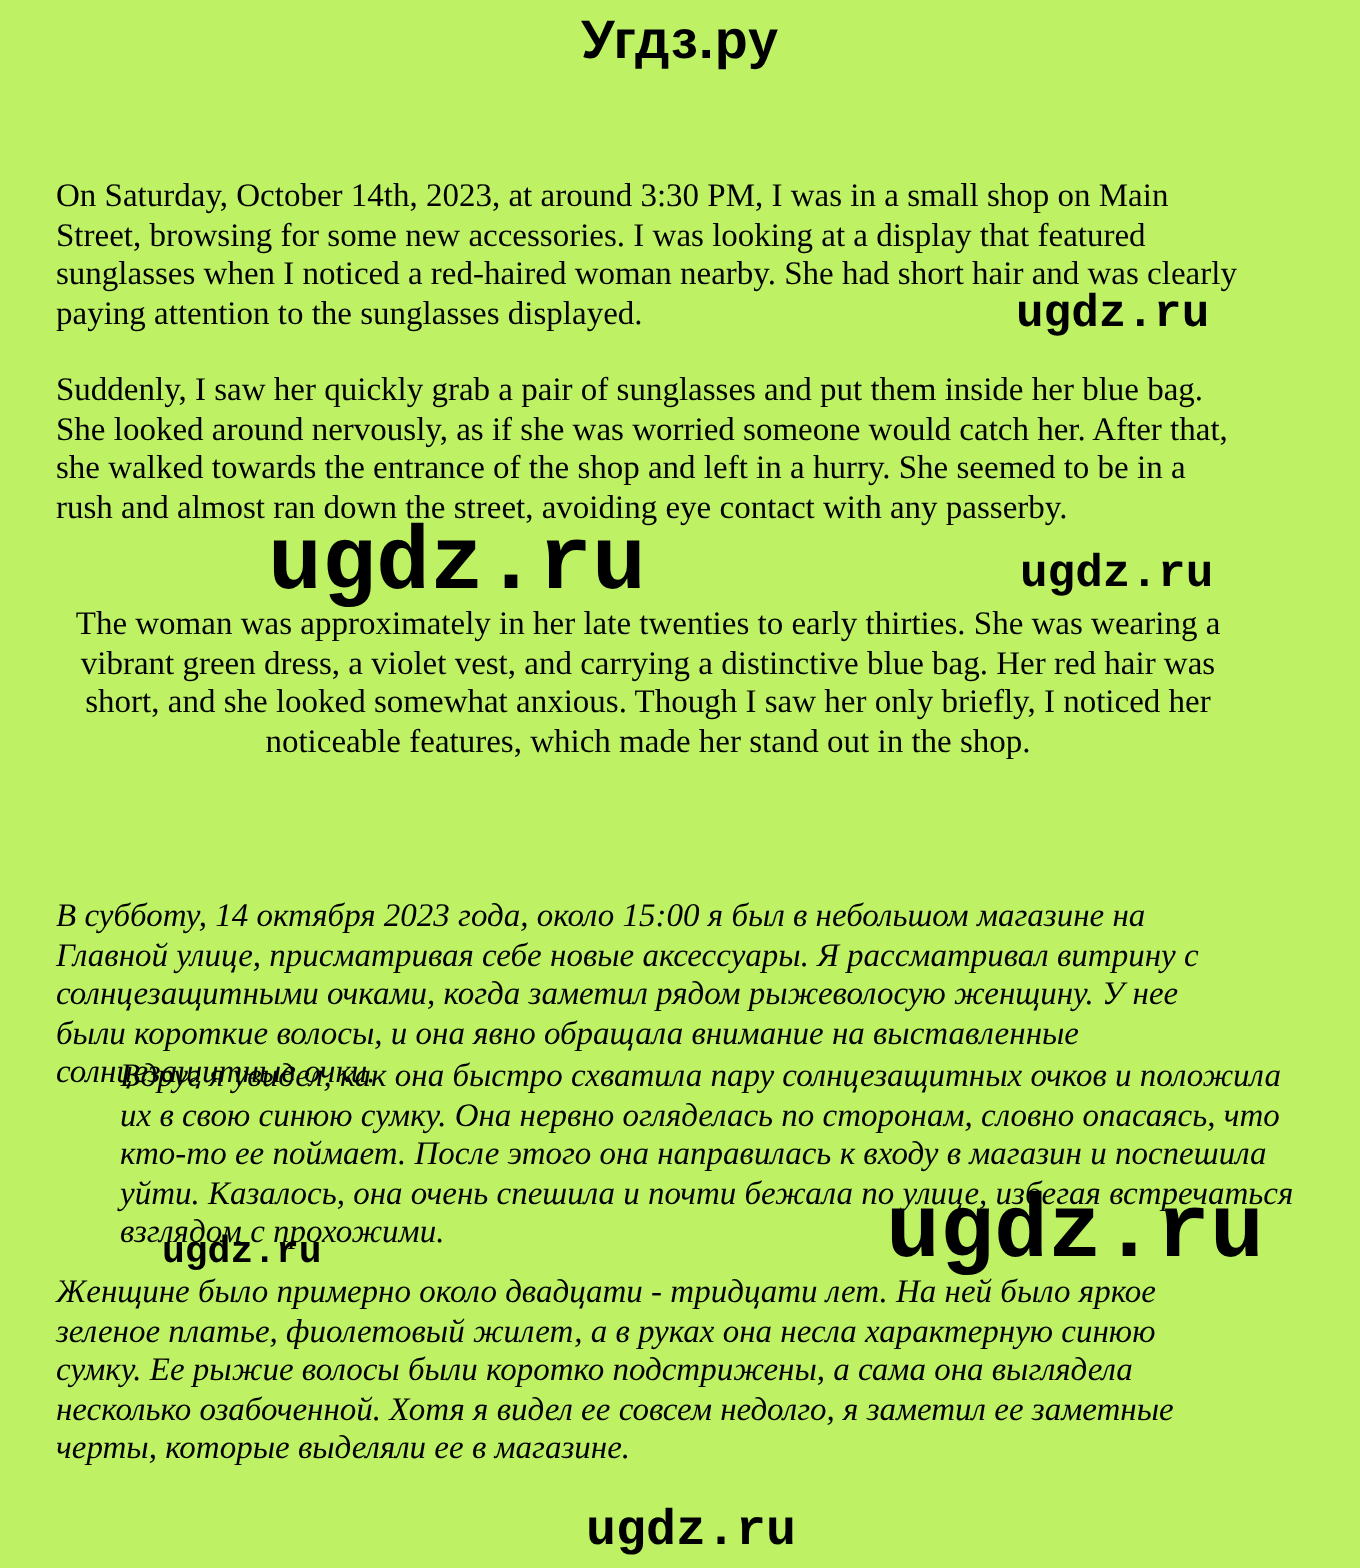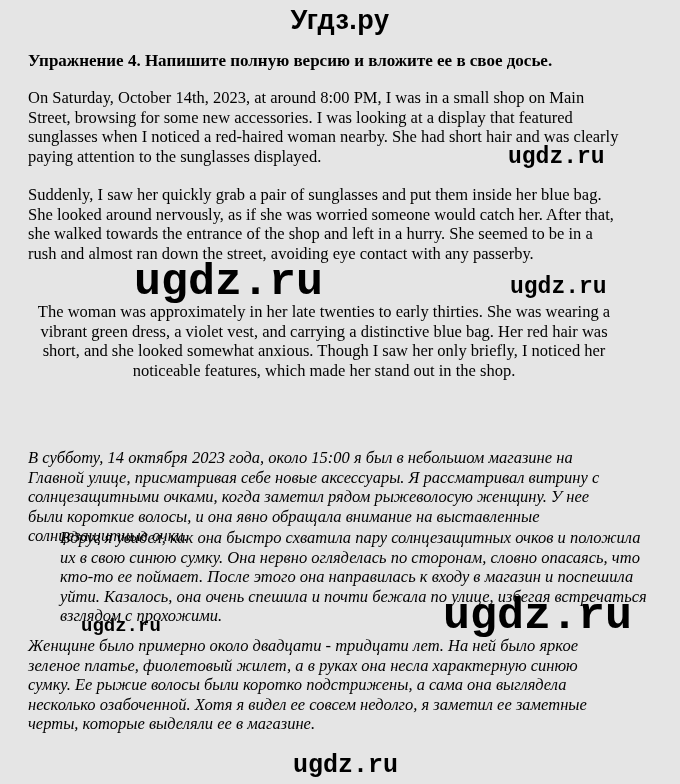--- a/index.html
+++ b/index.html
@@ -1,20 +1,20 @@
 <!DOCTYPE html>
 <html><head>
 <meta charset="utf-8">
 <style>
   html, body { margin: 0; padding: 0; background: #ffffff; }
   .page {
     position: relative;
     width: 680px;
     height: 784px;
-    background: #e5e5e5;
+    background: #bef264;
     color: #000000;
     font-family: "Liberation Serif", serif;
     overflow: hidden;
   }
   .site-title {
     position: absolute;
     top: 5px;
     left: 0;
     width: 100%;
     text-align: center;
@@ -64,23 +64,22 @@
   .wm-5 { left: 81px;  top: 616px; font-size: 19px; }
   .wm-6 { left: 293px; top: 752px; font-size: 25px; }
 </style>
 </head>
 <body>
 
 <div class="page">
 
   <div class="site-title">Угдз.ру</div>
 
-  <h1 class="heading">Упражнение 4. Напишите полную версию и вложите ее в свое досье.</h1>
 
-  <p class="para en p1">On Saturday, October 14th, 2023, at around 8:00 PM, I was in a small shop on Main Street, browsing for some new accessories. I was looking at a display that featured sunglasses when I noticed a red-haired woman nearby. She had short hair and was clearly paying attention to the sunglasses displayed.</p>
+  <p class="para en p1">On Saturday, October 14th, 2023, at around 3:30 PM, I was in a small shop on Main Street, browsing for some new accessories. I was looking at a display that featured sunglasses when I noticed a red-haired woman nearby. She had short hair and was clearly paying attention to the sunglasses displayed.</p>
 
   <p class="para en p2">Suddenly, I saw her quickly grab a pair of sunglasses and put them inside her blue bag. She looked around nervously, as if she was worried someone would catch her. After that, she walked towards the entrance of the shop and left in a hurry. She seemed to be in a rush and almost ran down the street, avoiding eye contact with any passerby.</p>
 
   <p class="para en p3">The woman was approximately in her late twenties to early thirties. She was wearing a vibrant green dress, a violet vest, and carrying a distinctive blue bag. Her red hair was short, and she looked somewhat anxious. Though I saw her only briefly, I noticed her noticeable features, which made her stand out in the shop.</p>
 
   <p class="para ru p4">В субботу, 14 октября 2023 года, около 15:00 я был в небольшом магазине на Главной улице, присматривая себе новые аксессуары. Я рассматривал витрину с солнцезащитными очками, когда заметил рядом рыжеволосую женщину. У нее были короткие волосы, и она явно обращала внимание на выставленные солнцезащитные очки.</p>
 
   <p class="para ru p5">Вдруг я увидел, как она быстро схватила пару солнцезащитных очков и положила их в свою синюю сумку. Она нервно огляделась по сторонам, словно опасаясь, что кто-то ее поймает. После этого она направилась к входу в магазин и поспешила уйти. Казалось, она очень спешила и почти бежала по улице, избегая встречаться взглядом с прохожими.</p>
 
   <p class="para ru p6">Женщине было примерно около двадцати - тридцати лет. На ней было яркое зеленое платье, фиолетовый жилет, а в руках она несла характерную синюю сумку. Ее рыжие волосы были коротко подстрижены, а сама она выглядела несколько озабоченной. Хотя я видел ее совсем недолго, я заметил ее заметные черты, которые выделяли ее в магазине.</p>

